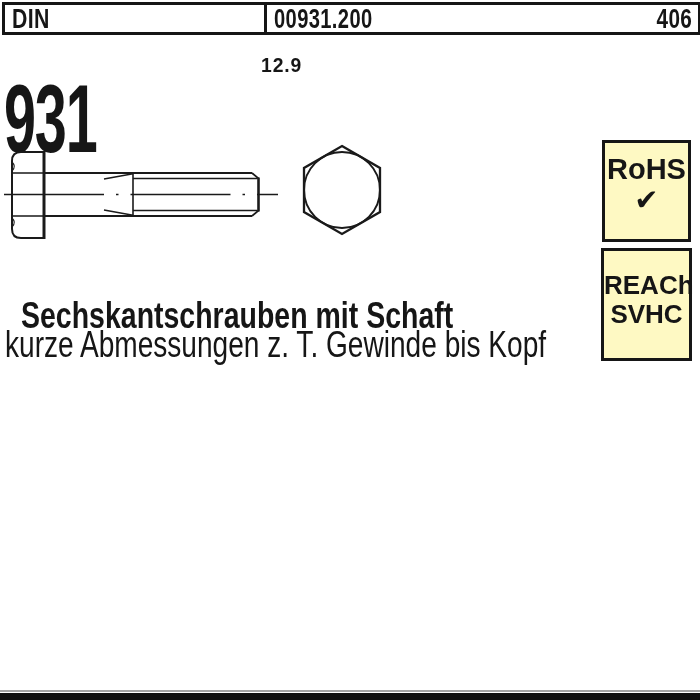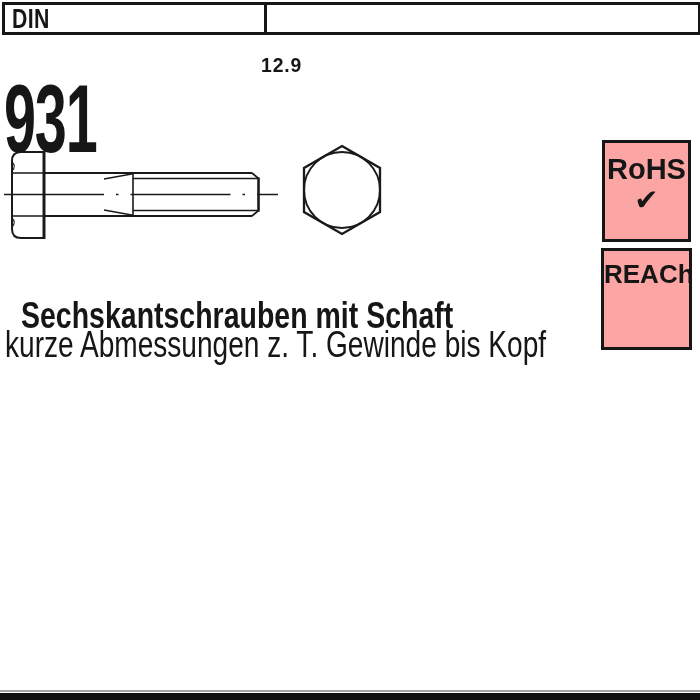--- a/index.html
+++ b/index.html
@@ -29,46 +29,50 @@
     letter-spacing:-2px;
     margin-top:25px;
   }
   .strength{left:261px;top:51px;font-size:21px;line-height:27px;font-weight:bold;letter-spacing:1px;}
 
   
   .drawing{left:0;top:135px;}
 
   
   .badge{
-    border:3px solid #161616;background:#fca5a5;
+    border:3px solid #161616;background:#fef9c3;
     text-align:center;font-weight:bold;
   }
   .badge-rohs{left:602px;top:140px;width:83px;height:85px;padding-top:11px;}
   .badge-rohs .label{font-size:29px;line-height:30px;}
   .badge-rohs .check{font-size:29px;line-height:33px;font-family:"DejaVu Sans", sans-serif;}
-  .badge-reach{left:601px;top:248px;width:85px;height:87px;padding-top:9px;}
+  .badge-reach{left:601px;top:248px;width:85px;height:87px;padding-top:20px;}
   .badge-reach .line{font-size:26px;line-height:29px;}
   .badge .inner{display:block;}
 
   
   .page-title{left:5px;top:281px;margin:16px;font-size:37px;line-height:37px;font-weight:bold;}
   .page-subtitle{left:5px;top:330px;margin:0;font-size:36px;line-height:30px;font-weight:normal;}
 
   
   .footer-hairline{left:0;top:690px;width:700px;height:2px;background:#a6a6a6;}
   .footer-bar{left:0;top:693px;width:700px;height:7px;background:#111111;}
 
   svg .ln{stroke:#1a1a1a;fill:none;}
 </style>
 </head>
 <body>
 
 <header class="abs topbar">
   <div class="cell cell-din">
     <span class="cond" style="--sx:0.76">DIN</span>
+  </div>
+  <div class="cell cell-right">
+    <span class="cond" style="--sx:0.72">00931.200</span>
+    <span class="cond-r" style="--sx:0.74">406</span>
   </div>
 </header>
 
 <div class="abs din-number">
   <span class="cond" style="--sx:0.60">931</span>
 </div>
 <div class="abs strength">
   <span class="cond" style="--sx:0.92">12.9</span>
 </div>
 
@@ -105,20 +109,21 @@
   </g>
 </svg>
 
 <div class="abs badge badge-rohs">
   <span class="inner label">RoHS</span>
   <span class="inner check">✔</span>
 </div>
 
 <div class="abs badge badge-reach">
   <span class="inner line">REACh</span>
+  <span class="inner line">SVHC</span>
 </div>
 
 <h1 class="abs page-title">
   <span class="cond" style="--sx:0.77">Sechskantschrauben mit Schaft</span>
 </h1>
 <p class="abs page-subtitle">
   <span class="cond" style="--sx:0.78">kurze Abmessungen z. T. Gewinde bis Kopf</span>
 </p>
 
 <div class="abs footer-hairline"></div>

